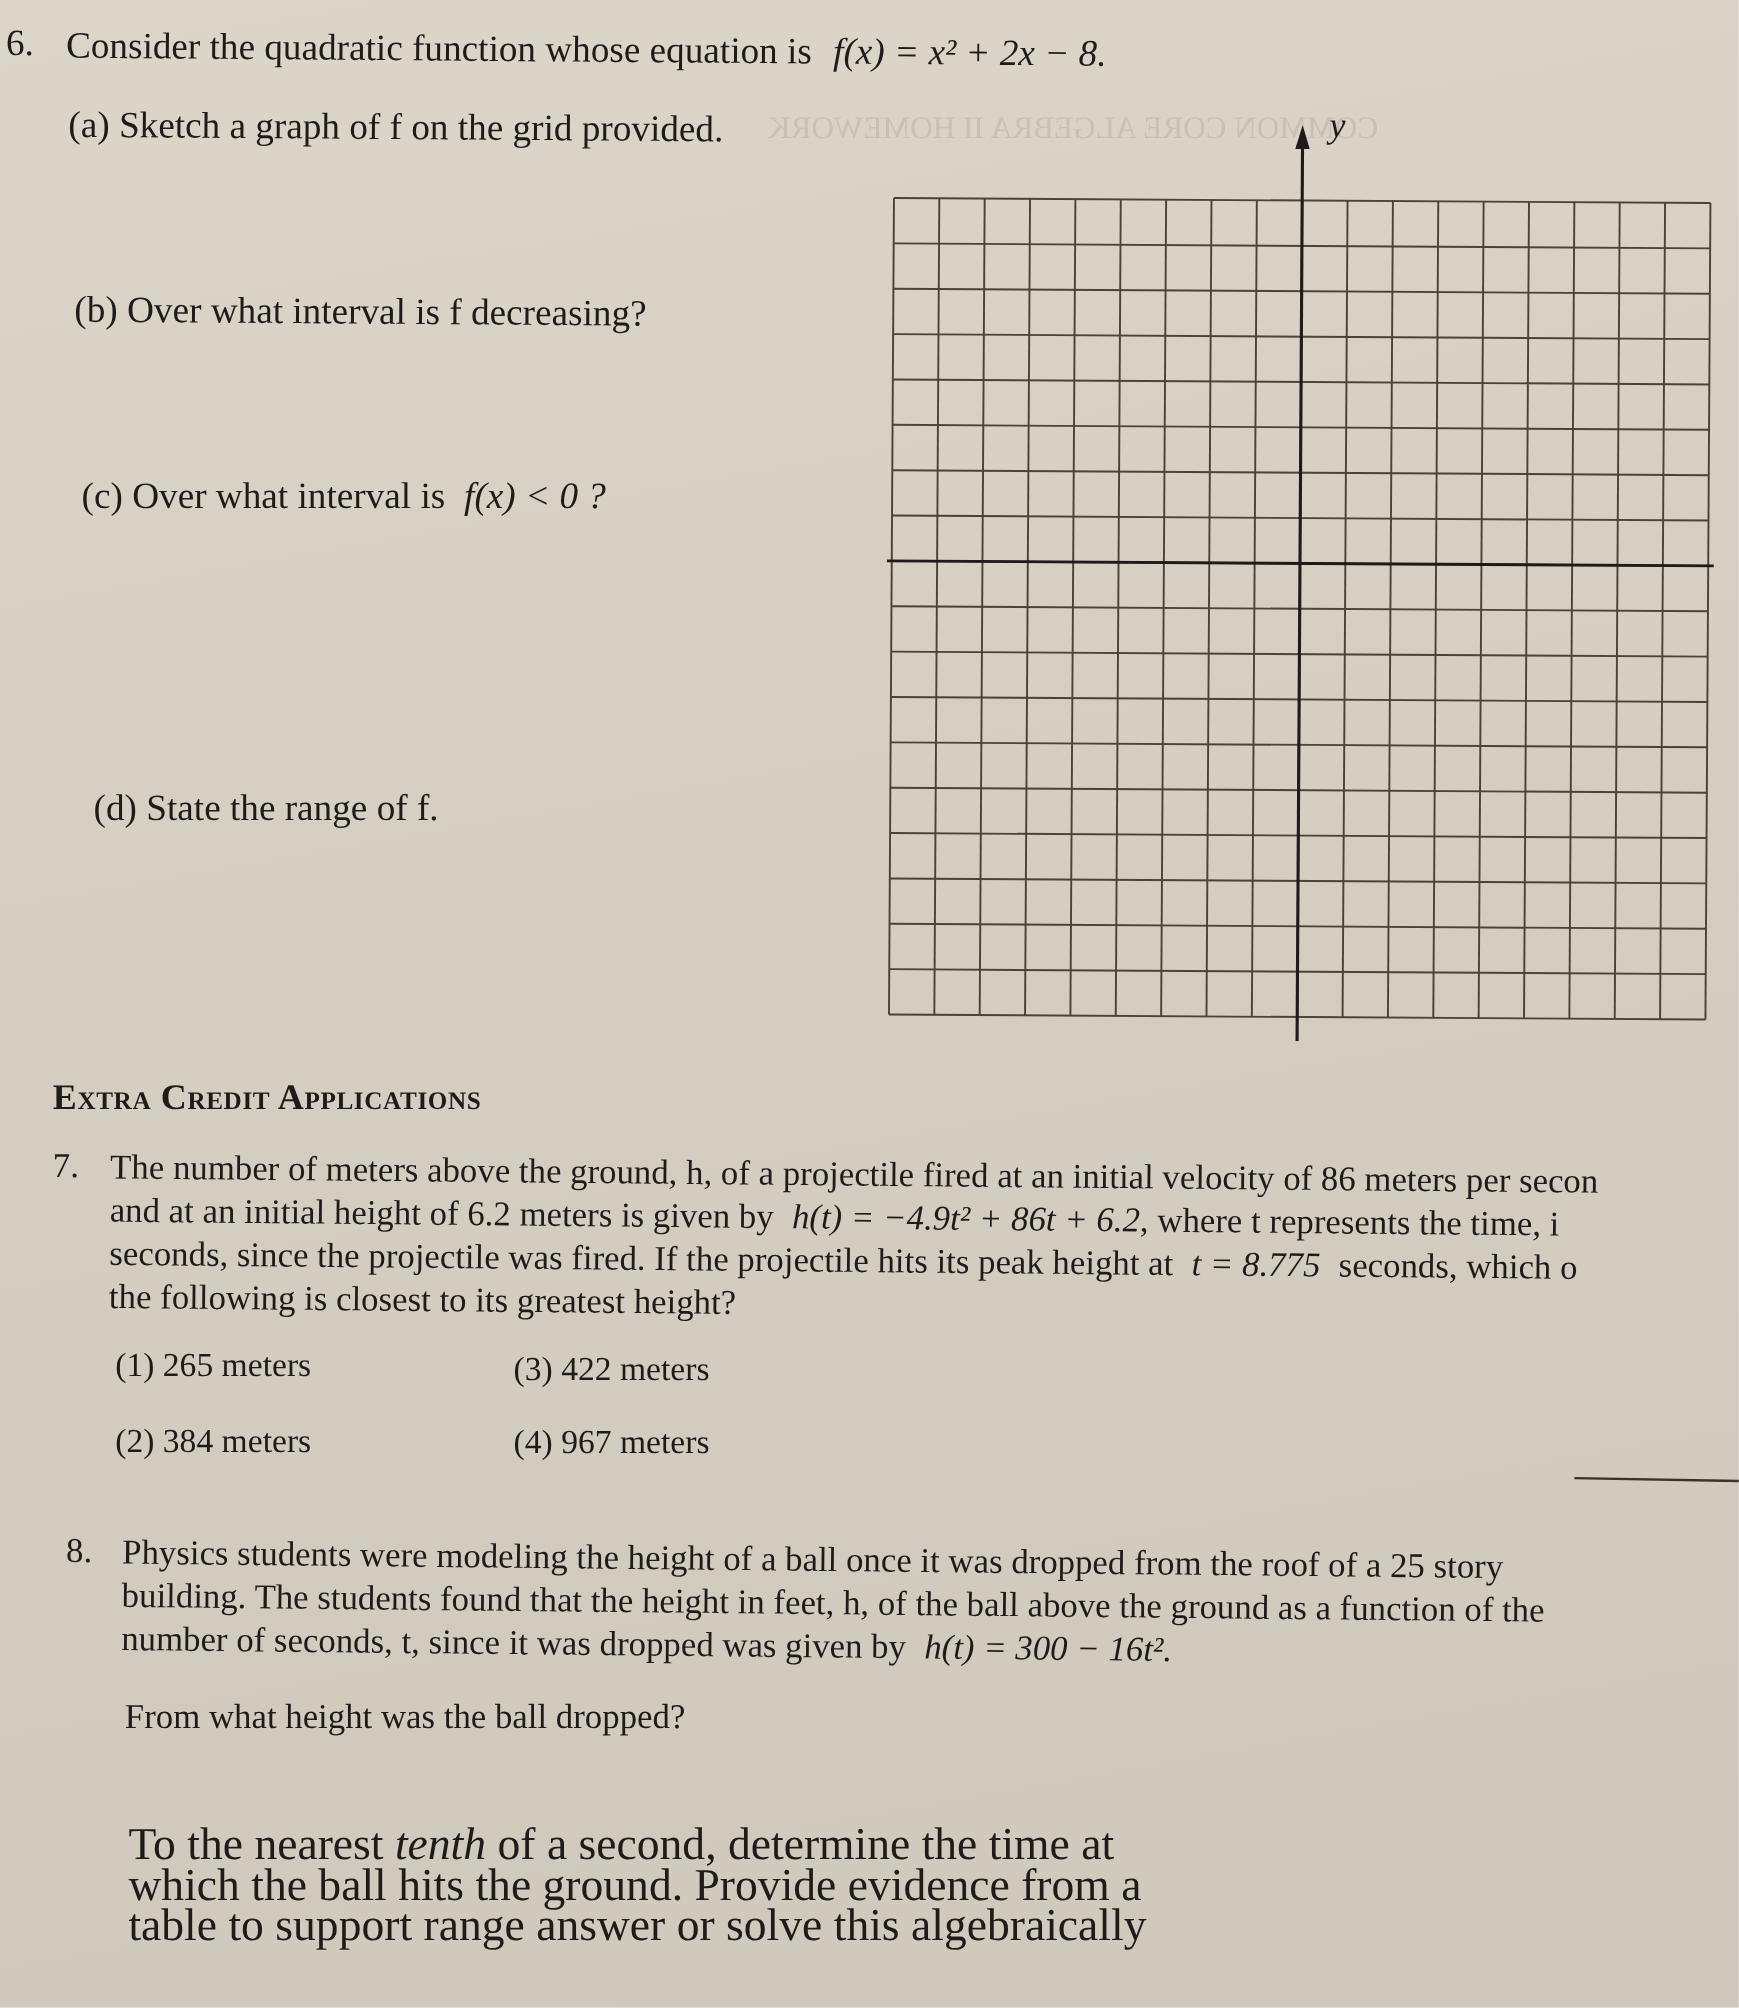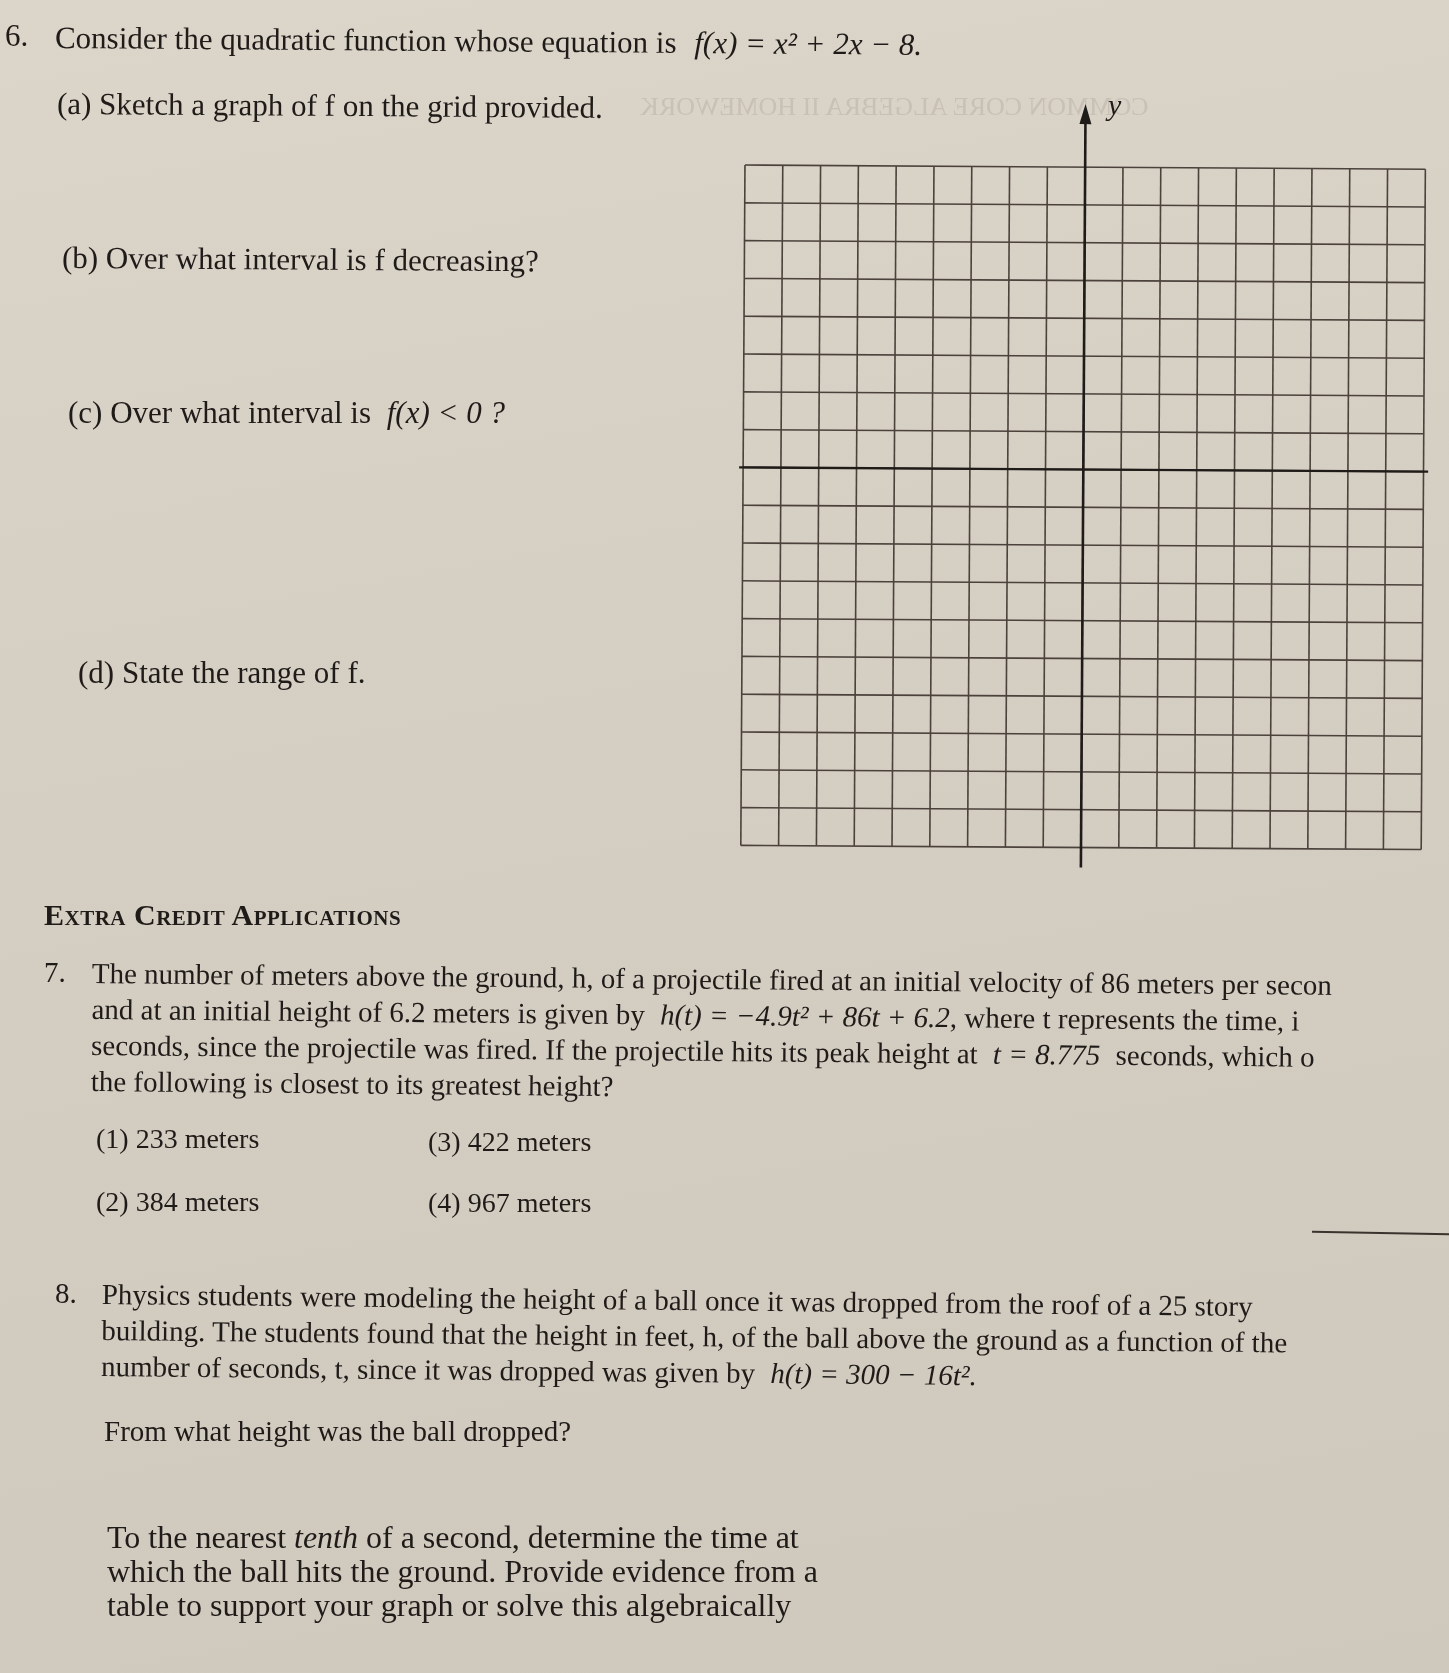--- a/index.html
+++ b/index.html
@@ -152,21 +152,21 @@
   <div style="white-space:nowrap;">
     <span>seconds, since the projectile was fired. If the projectile hits its peak height at</span>
     <span class="math" style="margin:0 8px;">t = 8.775</span>
     <span>seconds, which o</span>
   </div>
   <div>the following is closest to its greatest height?</div>
 </div>
 
 <div class="abs txt-sm" style="left:96px; top:1122px;">
   <span>(1)</span>
-  <span>233 meters</span>
+  <span>265 meters</span>
 </div>
 <div class="abs txt-sm" style="left:96px; top:1185px;">
   <span>(2)</span>
   <span>384 meters</span>
 </div>
 <div class="abs txt-sm" style="left:428px; top:1125px;">
   <span>(3)</span>
   <span>422 meters</span>
 </div>
 <div class="abs txt-sm" style="left:428px; top:1186px;">
@@ -181,21 +181,21 @@
   <div style="white-space:nowrap;">Physics students were modeling the height of a ball once it was dropped from the roof of a 25 story</div>
   <div style="white-space:nowrap;">building. The students found that the height in feet, h, of the ball above the ground as a function of the</div>
   <div style="white-space:nowrap;">
     <span>number of seconds, t, since it was dropped was given by</span>
     <span class="math" style="margin-left:8px;">h(t) = 300 − 16t².</span>
   </div>
 </div>
 
 <div class="abs txt-sm" style="left:104px; top:1414px; font-size:29px;text-align:center;">From what height was the ball dropped?</div>
 
-<div class="abs para" style="left:107px; top:1520px; width:700px; font-size:32px; line-height:34px;">
+<div class="abs para" style="left:107px; top:1520px; width:700px; font-size:38px; line-height:34px;">
   <div style="white-space:nowrap;">
     <span>To the nearest</span>
     <span class="italic">tenth</span>
     <span>of a second, determine the time at</span>
   </div>
   <div style="white-space:nowrap;">which the ball hits the ground. Provide evidence from a</div>
-  <div style="white-space:nowrap;">table to support your graph or solve this algebraically</div>
+  <div style="white-space:nowrap;">table to support range answer or solve this algebraically</div>
 </div>
 
 </body></html>

